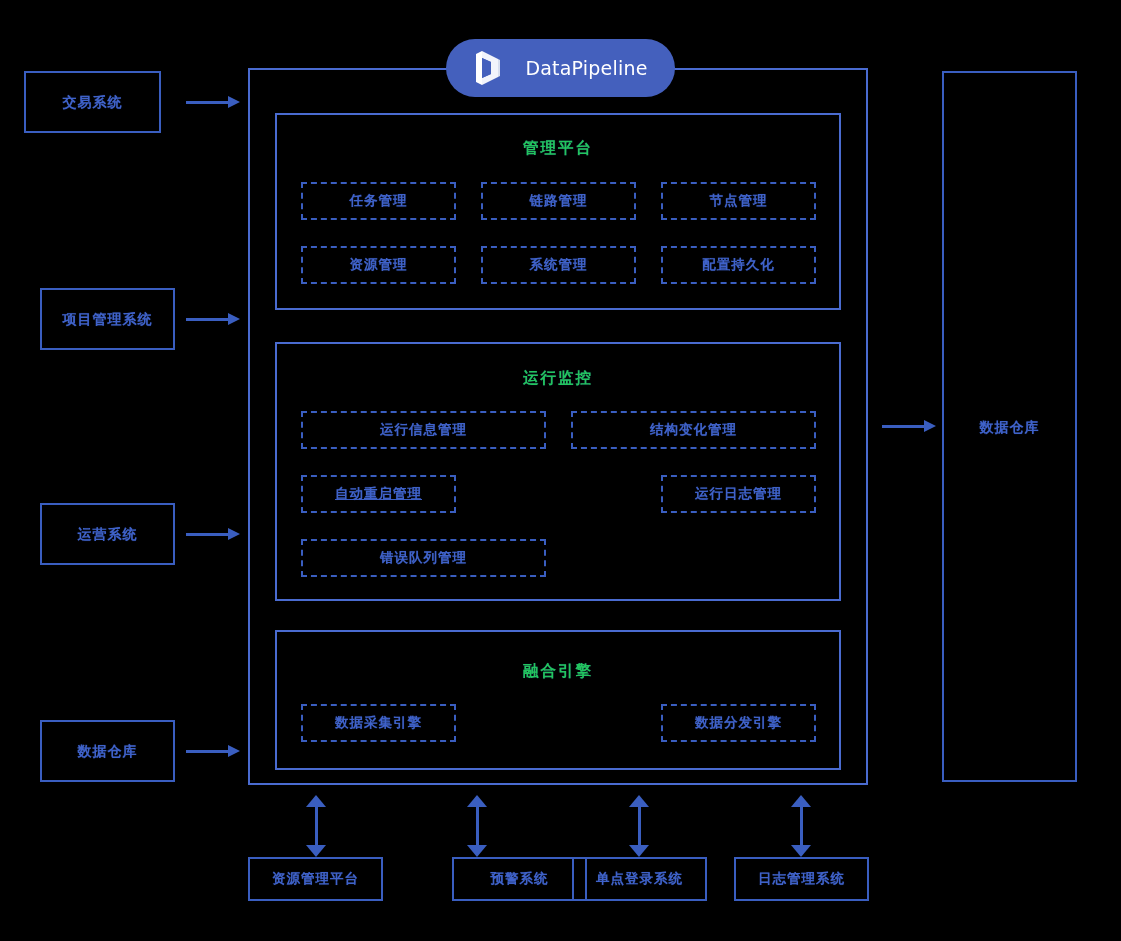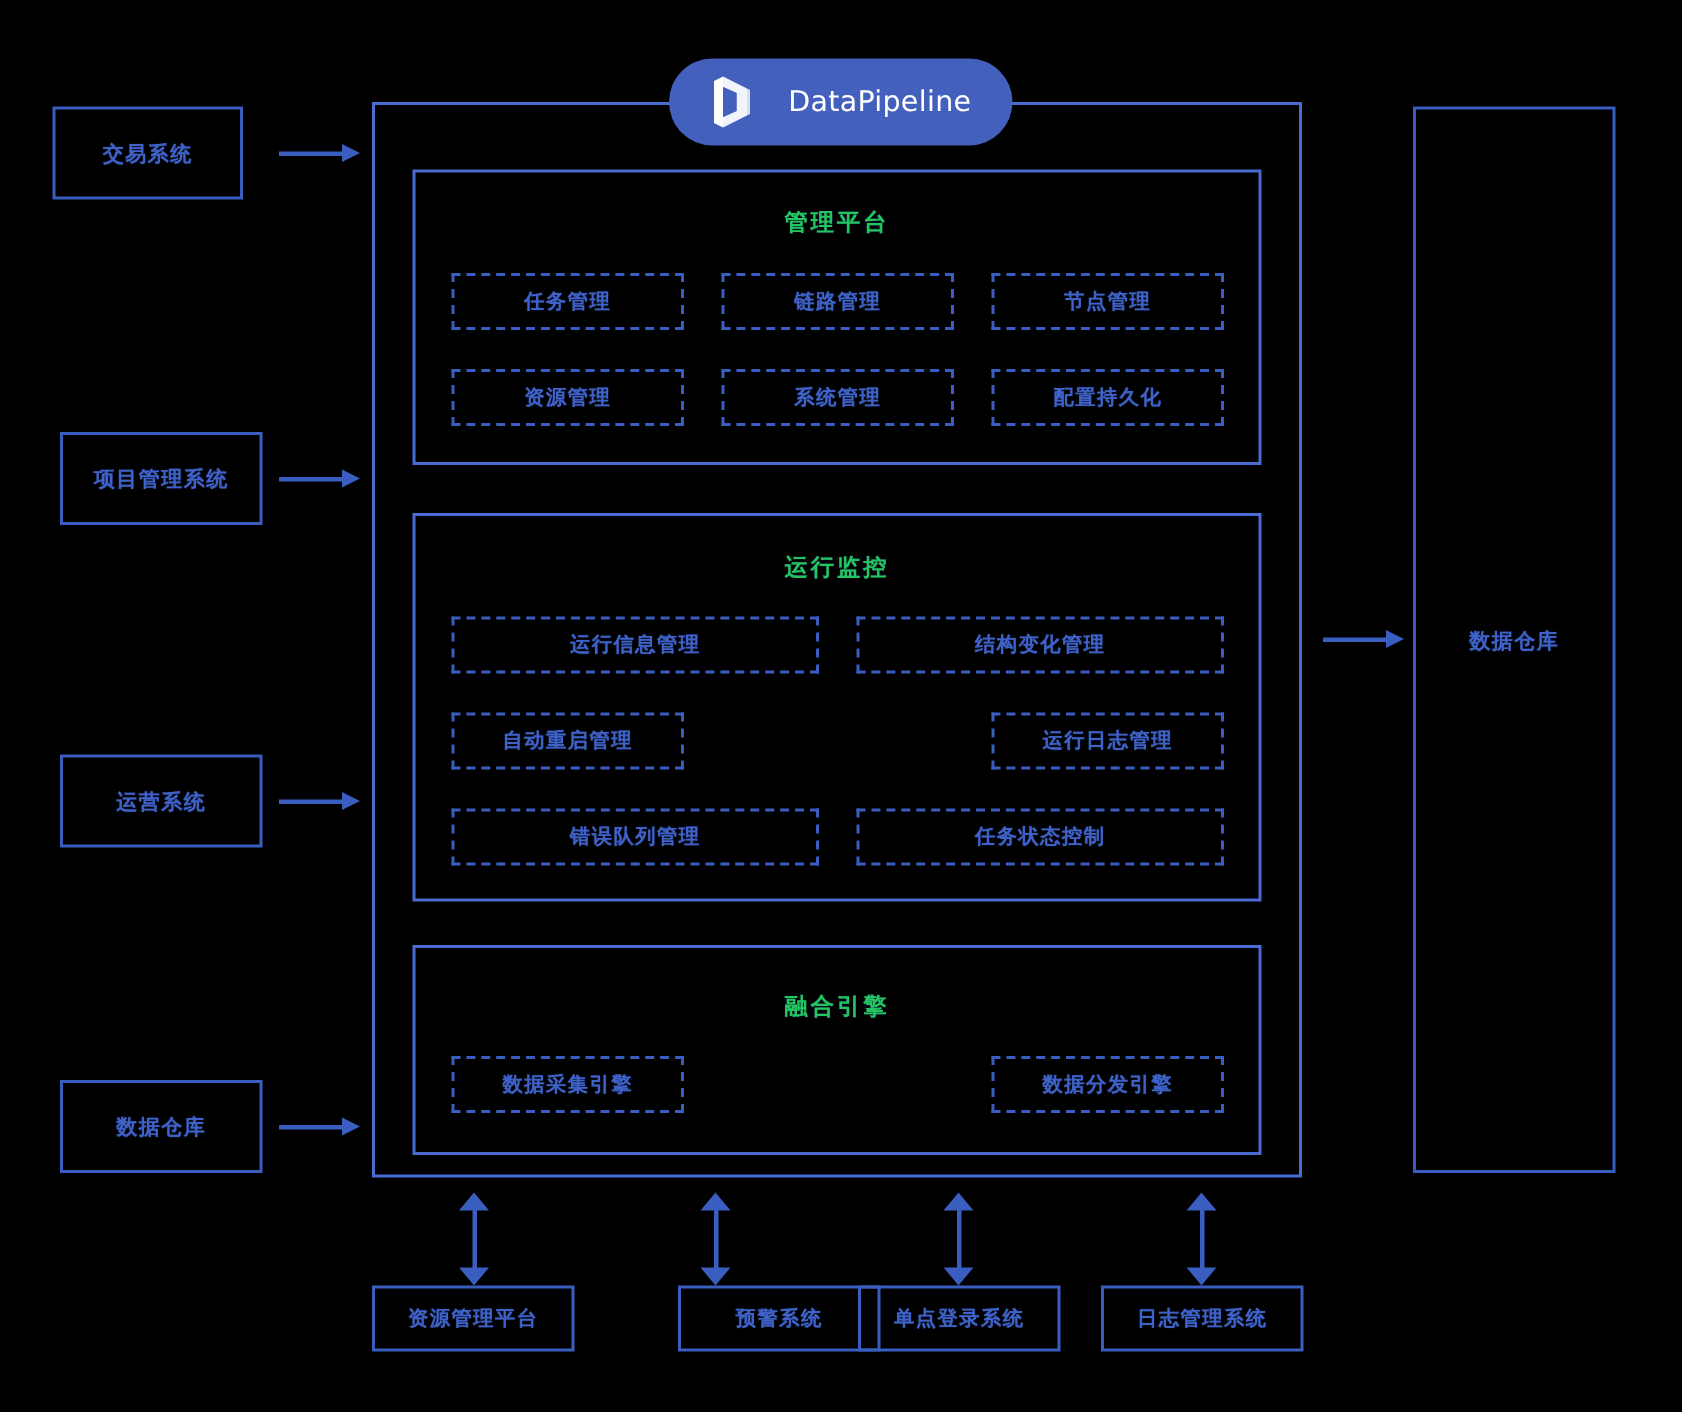--- a/index.html
+++ b/index.html
@@ -102,21 +102,21 @@
     border-left:10px solid transparent;
     border-right:10px solid transparent;
     border-top:12px solid #3a5ec0;
   }
 </style>
 </head>
 <body>
 
 <div class="stage">
 
-  <div class="solid-box" style="left:35px;top:71px;width:127px;height:62px;">
+  <div class="solid-box" style="left:24px;top:71px;width:137px;height:62px;">
     <span class="lbl">交易系统</span>
   </div>
   <div class="arrow-right" style="left:186px;top:96px;width:54px;">
     <div class="shaft" style="width:42px;"></div>
       <div class="head" style="left:42px;"></div>
   </div>
 
   <div class="solid-box" style="left:40px;top:288px;width:135px;height:62px;">
     <span class="lbl">项目管理系统</span>
   </div>
@@ -179,33 +179,30 @@
   <div class="panel" style="left:275px;top:342px;width:566px;height:259px;"></div>
   <div class="panel-title" style="left:275px;top:368px;width:566px;">运行监控</div>
 
   <div class="dash-box" style="left:301px;top:411px;width:245px;height:38px;">
     <span class="lbl sm">运行信息管理</span>
   </div>
   <div class="dash-box" style="left:571px;top:411px;width:245px;height:38px;">
     <span class="lbl sm">结构变化管理</span>
   </div>
 
-  <div class="dash-box" style="left:301px;top:475px;width:155px;height:38px;">
+  <div class="dash-box" style="left:301px;top:475px;width:155px;height:38px;text-decoration:underline;">
     <span class="lbl sm">自动重启管理</span>
   </div>
   <div class="dash-box" style="left:661px;top:475px;width:155px;height:38px;">
     <span class="lbl sm">运行日志管理</span>
   </div>
 
   <div class="dash-box" style="left:301px;top:539px;width:245px;height:38px;">
     <span class="lbl sm">错误队列管理</span>
   </div>
-  <div class="dash-box" style="left:571px;top:539px;width:245px;height:38px;">
-    <span class="lbl sm">任务状态控制</span>
-  </div>
 
   <div class="panel" style="left:275px;top:630px;width:566px;height:140px;"></div>
   <div class="panel-title" style="left:275px;top:661px;width:566px;">融合引擎</div>
 
   <div class="dash-box" style="left:301px;top:704px;width:155px;height:38px;">
     <span class="lbl sm">数据采集引擎</span>
   </div>
   <div class="dash-box" style="left:661px;top:704px;width:155px;height:38px;">
     <span class="lbl sm">数据分发引擎</span>
   </div>

